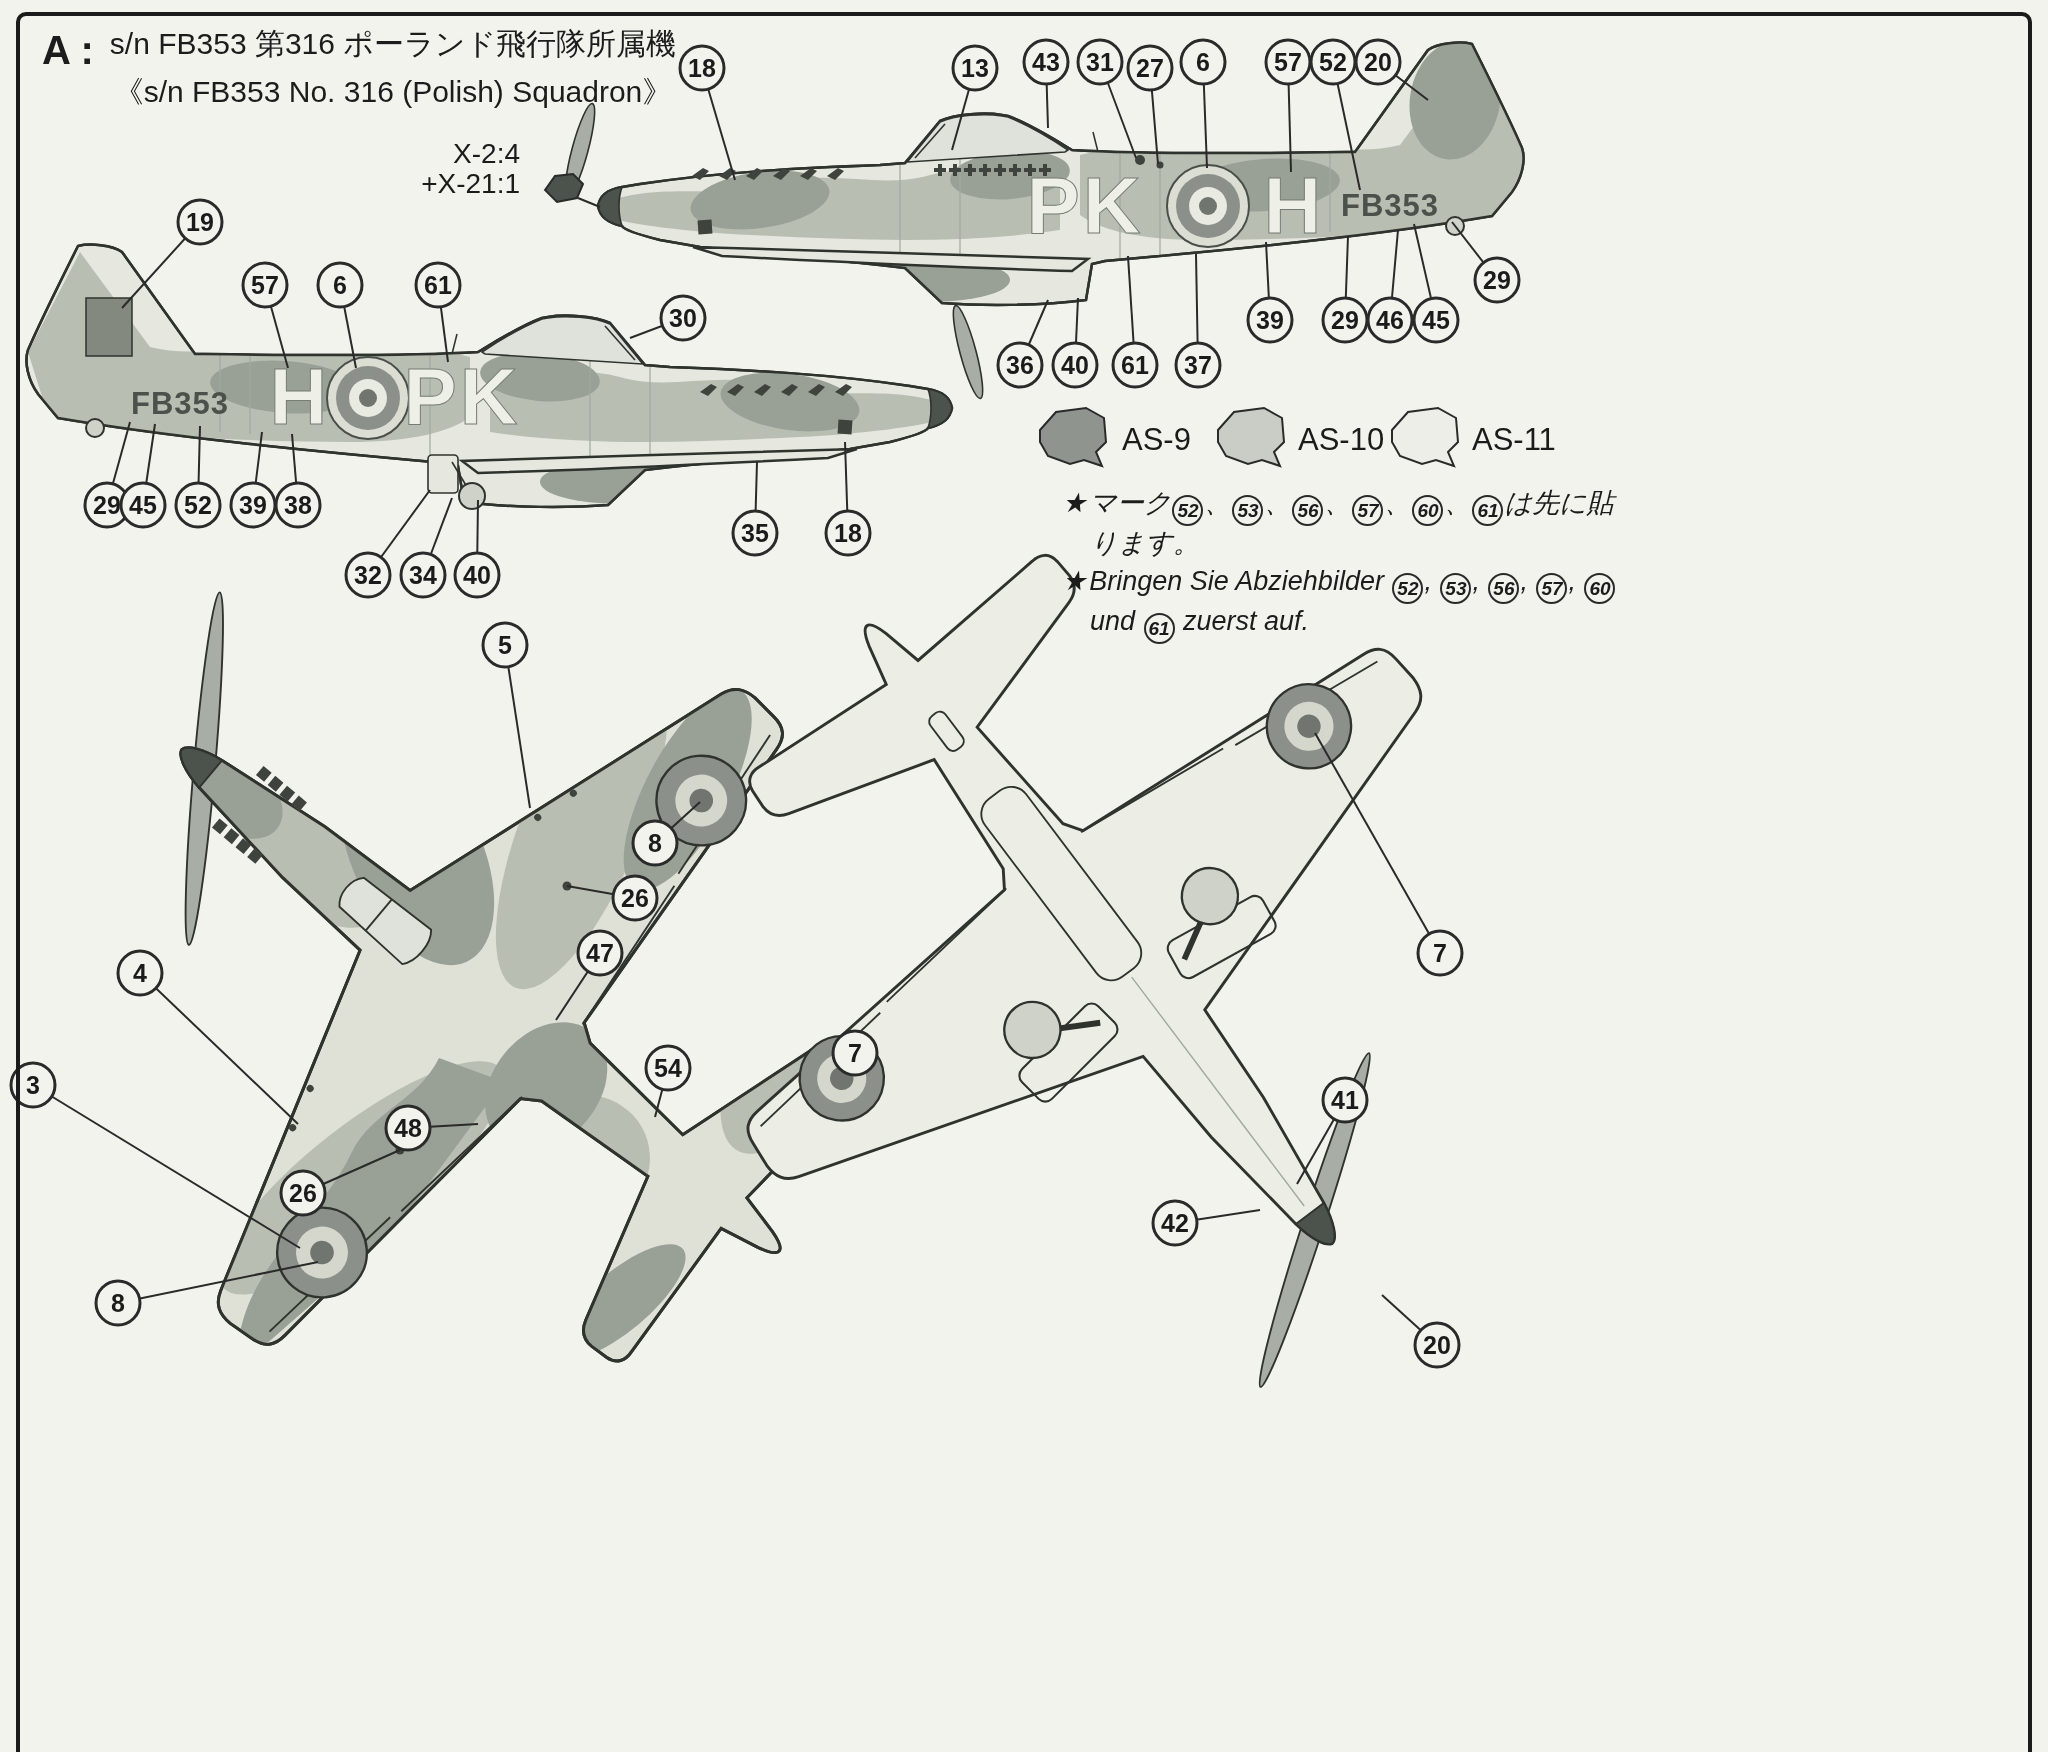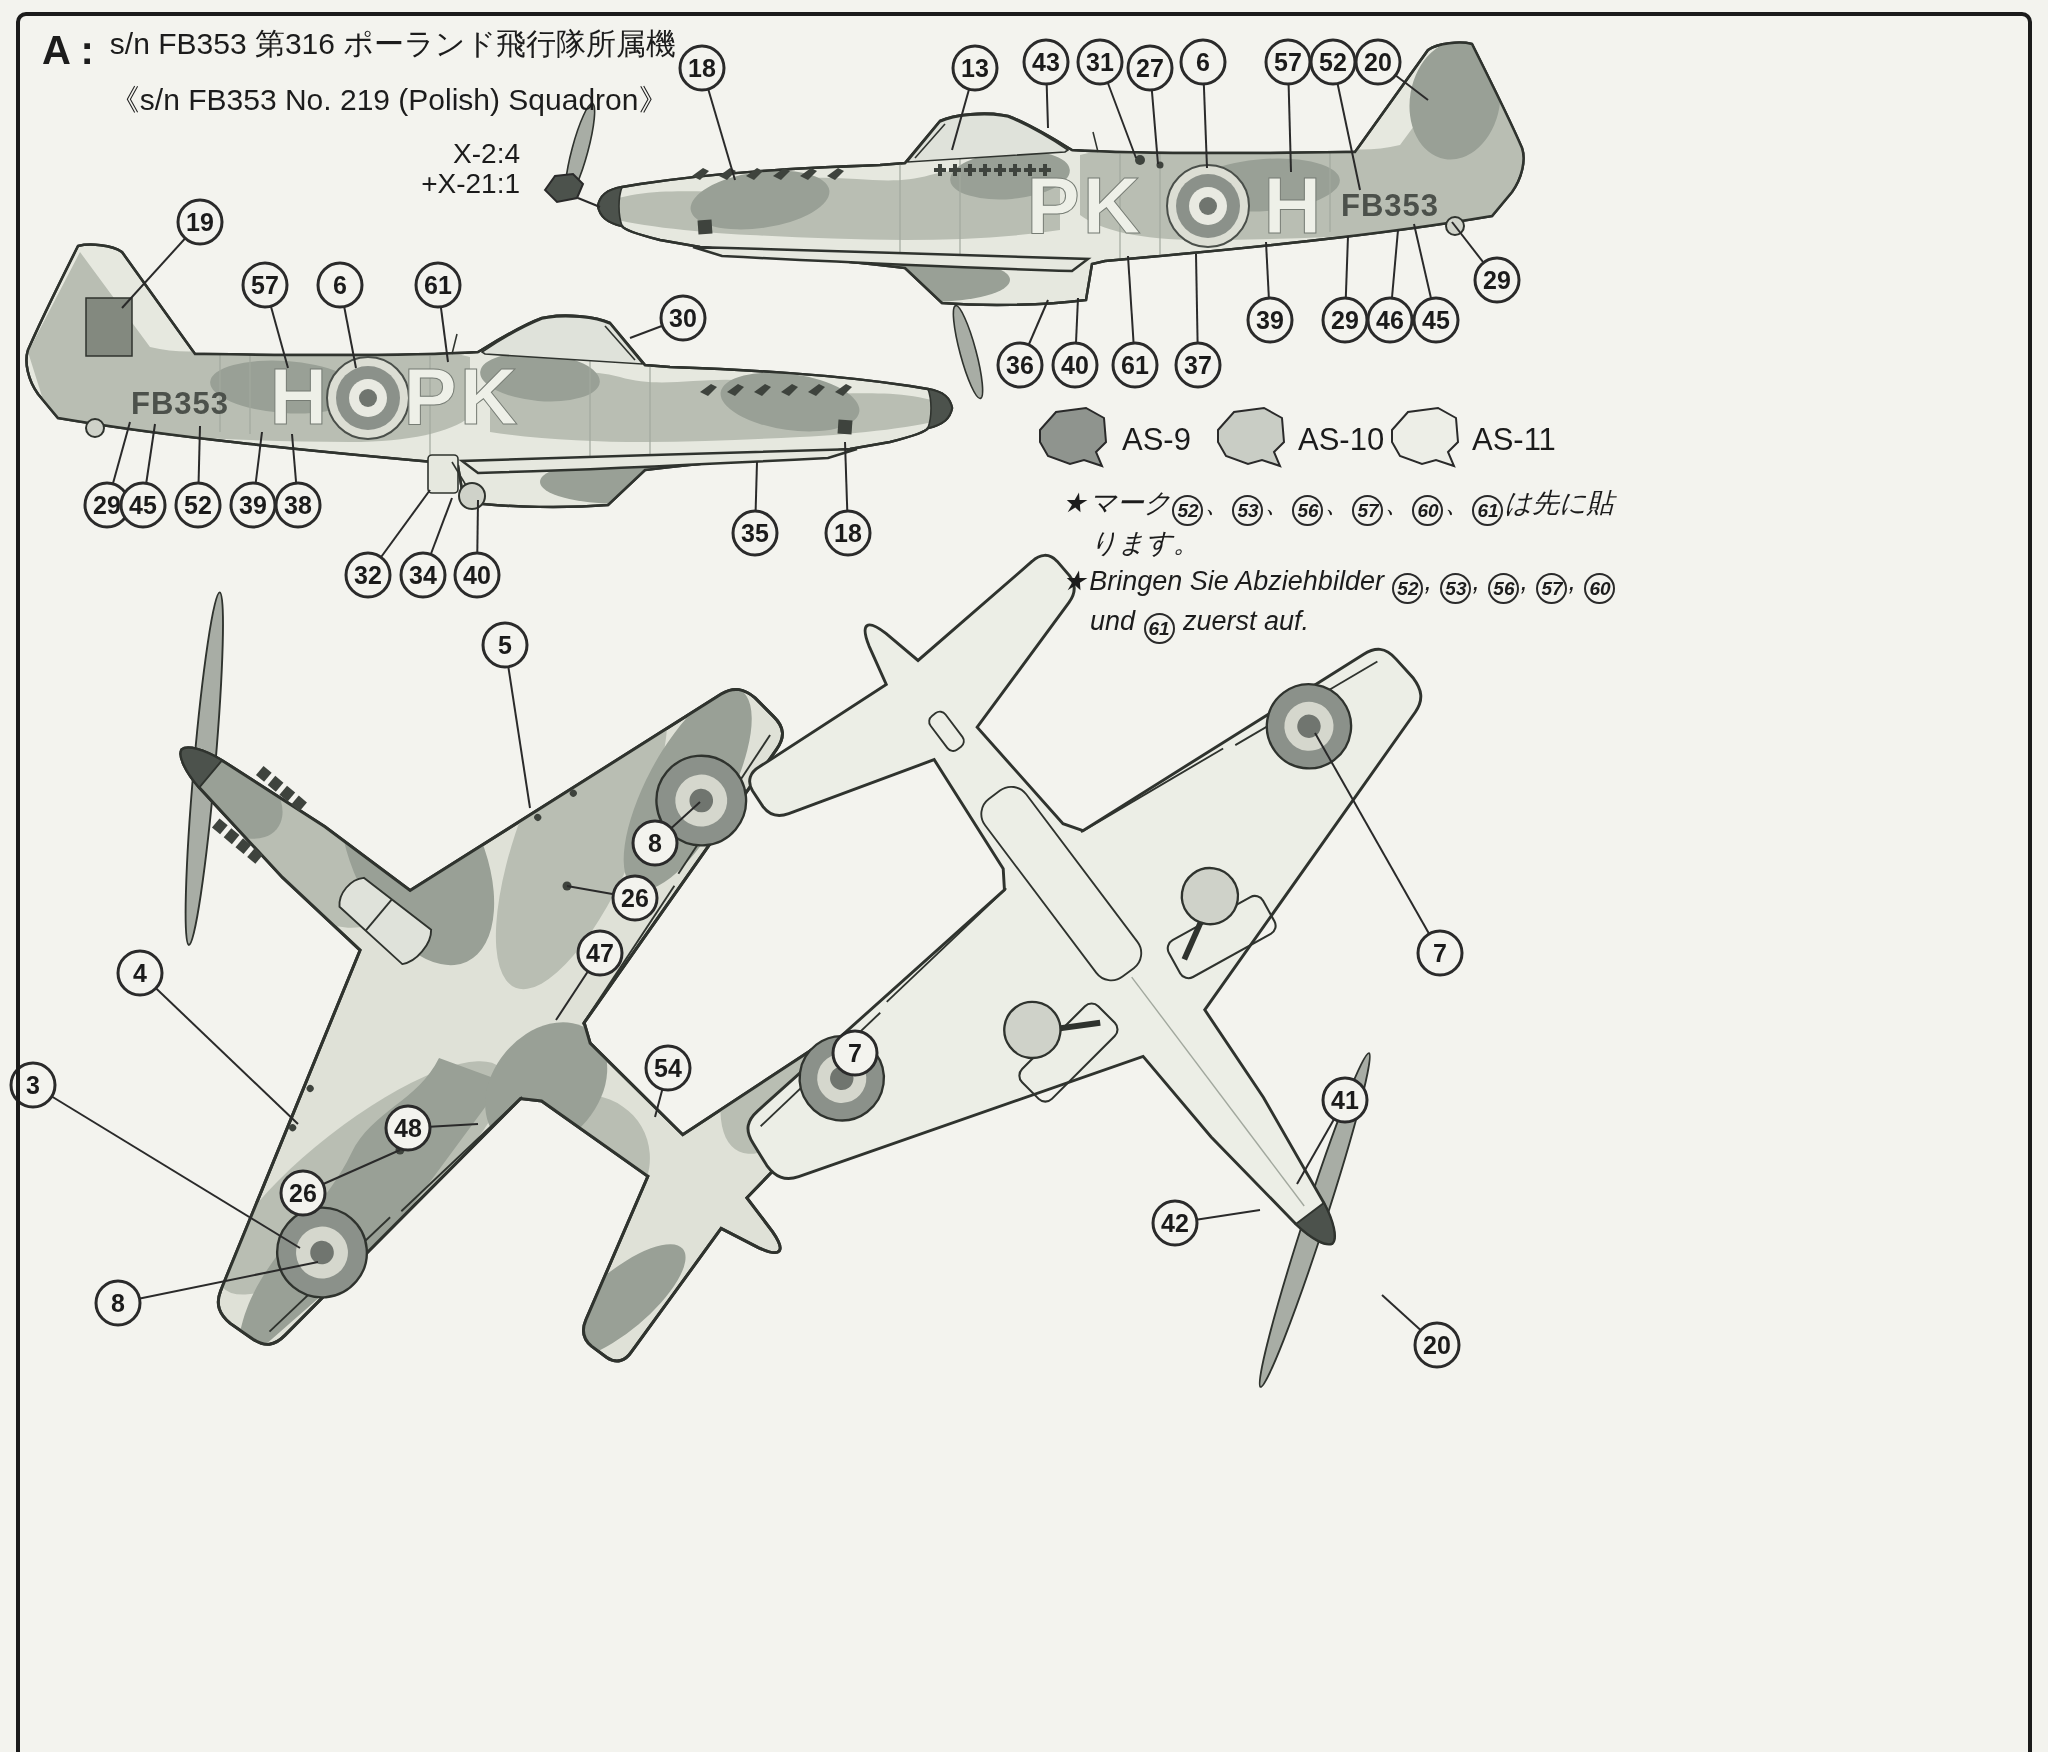--- a/index.html
+++ b/index.html
@@ -3,21 +3,21 @@
 <meta charset="utf-8">
 <style>
   html,body{margin:0;padding:0;background:#e8e8e2;}
   .sheet{position:relative;width:2048px;height:1752px;background:#f3f3ee;overflow:hidden;
          font-family:"Liberation Sans",sans-serif;color:#1c1c1c;}
   .frame{position:absolute;top:12px;left:16px;right:16px;height:1900px;
          border:4px solid #1b1b1b;border-radius:10px;pointer-events:none;}
   .art{position:absolute;left:0;top:0;}
   .header{position:absolute;top:26px;left:42px;display:flex;gap:16px;align-items:flex-start;}
   .header .variant{font-size:40px;font-weight:bold;line-height:1;padding-top:4px;}
-  .header .titles{display:flex;flex-direction:column;gap:20px;font-size:30px;line-height:1.2;}
+  .header .titles{display:flex;flex-direction:column;gap:12px;font-size:30px;line-height:1.2;text-align:center;}
   .notes{position:absolute;left:1062px;top:486px;width:560px;font-size:27px;line-height:1.28;}
   .note-line{padding-left:28px;text-indent:-28px;margin-bottom:3px;font-style:italic;}
   .star{margin-right:3px;}
   .circ{display:inline-block;min-width:31px;height:31px;line-height:27px;border:2px solid #2a2a2a;
         border-radius:50%;text-align:center;font-size:19px;vertical-align:-5px;text-indent:0;
         background:#f3f3ee;box-sizing:border-box;margin:0 1px;font-weight:bold;}
   
   .outline{fill:#e6e8df;stroke:#2f332e;stroke-width:2.5;}
   .restroke{fill:none;stroke:#2f332e;stroke-width:2.5;}
   .planeTop{fill:#dfe1d7;}
@@ -510,21 +510,21 @@
         </g>
       </g>
 </svg>
 
 <div class="frame"></div>
 
 <div class="header">
   <span class="variant">A :</span>
   <span class="titles">
     <span>s/n FB353 第316 ポーランド飛行隊所属機</span>
-    <span>《s/n FB353 No. 219 (Polish) Squadron》</span>
+    <span>《s/n FB353 No. 316 (Polish) Squadron》</span>
   </span>
 </div>
 
 <div class="notes">
   <div id="note-lines">
         <div class="note-line"><span class="star">★</span>マーク<span class="circ">52</span>、<span class="circ">53</span>、<span class="circ">56</span>、<span class="circ">57</span>、<span class="circ">60</span>、<span class="circ">61</span>は先に貼ります。</div>
         <div class="note-line"><span class="star">★</span>Bringen Sie Abziehbilder <span class="circ">52</span>, <span class="circ">53</span>, <span class="circ">56</span>, <span class="circ">57</span>, <span class="circ">60</span> und <span class="circ">61</span> zuerst auf.</div>
       </div>
 </div>
 

